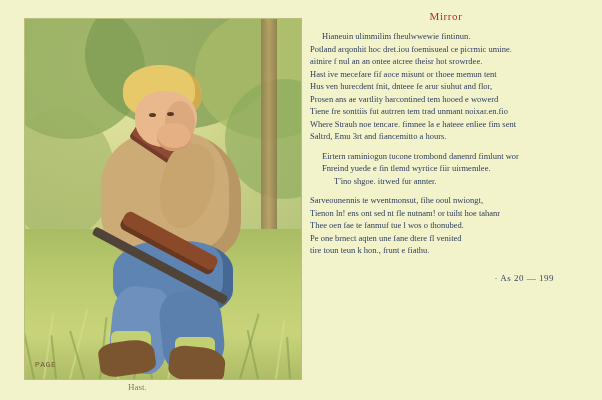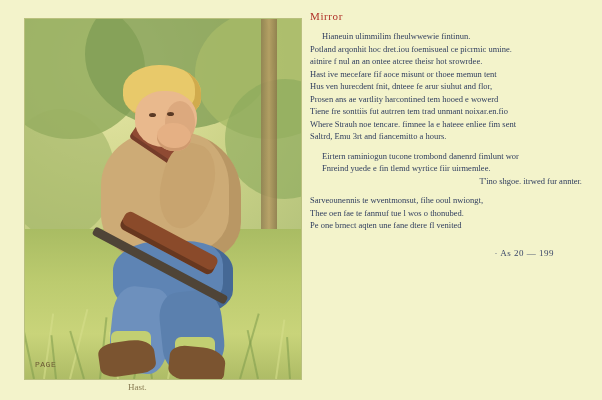--- a/index.html
+++ b/index.html
@@ -161,39 +161,39 @@
   }
 
   
   .text-col {
     position: absolute;
     left: 310px;
     top: 10px;
     width: 272px;
   }
   .poem-title {
-    text-align: left;
+    text-align: center;
     color: #b03028;
     font-size: 11px;
     letter-spacing: .6px;
     margin: 0 0 8px 0;
     font-family: "Liberation Serif", serif;
   }
   .stanza {
     margin: 0 0 7px 0;
   }
   .line {
     font-size: 8.5px;
     line-height: 12.5px;
     color: #2f3d5e;
     white-space: nowrap;
     font-family: "Liberation Serif", serif;
   }
   .line.indent-1 { padding-left: 12px; }
-  .line.indent-2 { padding-left: 24px; text-align: right; }
+  .line.indent-2 { padding-left: 24px; }
   .attribution {
     margin-top: 16px;
     text-align: right;
     padding-right: 28px;
     font-size: 9px;
     color: #3a4668;
     letter-spacing: .5px;
     font-family: "Liberation Serif", serif;
   }
 </style>
@@ -270,20 +270,22 @@
           <div class="line">Where Strauh noe tencare. fimnee la e hateee enliee fim sent</div>
           <div class="line">Saltrd, Emu 3rt and fiancemitto a hours.</div>
         </div>
         <div class="stanza">
           <div class="line indent-1">Eirtern raminiogun tucone trombond danenrd fimlunt wor</div>
           <div class="line indent-1">Fnreind yuede e fin tlemd wyrtice fiir uirmemlee.</div>
           <div class="line indent-2">T'ino shgoe.          itrwed fur annter.</div>
         </div>
         <div class="stanza">
           <div class="line">Sarveounennis te wventmonsut, fihe ooul nwiongt,</div>
+          <div class="line">Tienon ln! ens ont sed nt fle nutnam! or tuiht hoe tahanr</div>
           <div class="line">Thee oen fae te fanmuf tue l wos o thonubed.</div>
           <div class="line">Pe one brnect aqten une fane dtere  fl venited</div>
+          <div class="line">tire toun teun k hon., frunt e fiathu.</div>
         </div>
       </div>
     <div class="attribution">·  As  20 — 199</div>
   </div>
 
 </div>
 
 </body></html>

